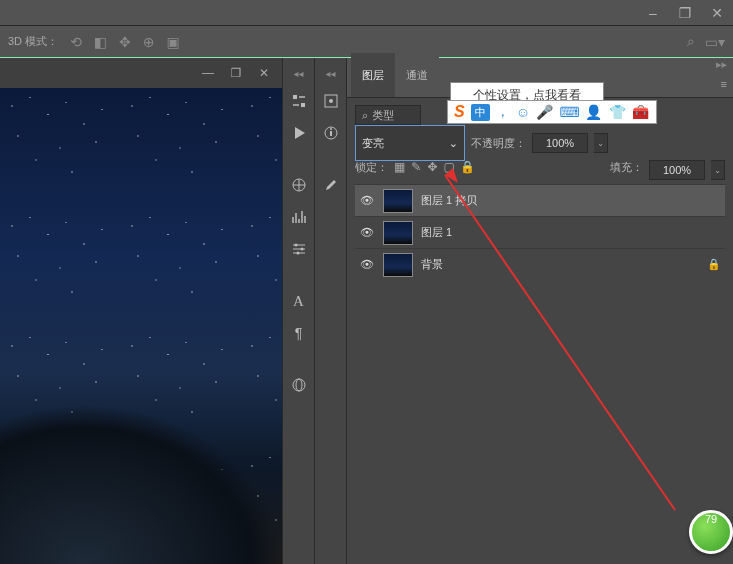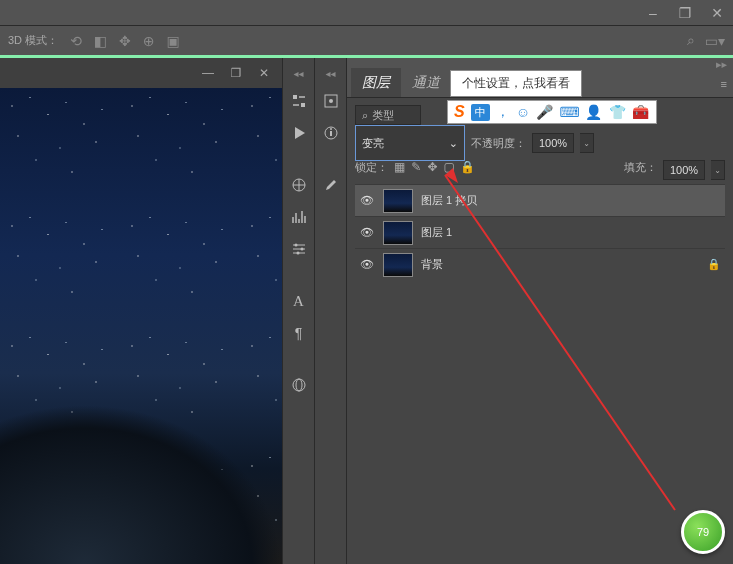--- a/index.html
+++ b/index.html
@@ -16,21 +16,21 @@
   border-bottom: 1px solid #2a2a2a;
 }
 .winbtn {
   width: 32px; height: 26px; display: flex;
   align-items: center; justify-content: center;
   color: #b0b0b0; font-size: 14px;
 }
 .toolbar {
   height: 32px; background: #535353;
   display: flex; align-items: center; padding: 0 8px;
-  border-bottom: 3px solid #86efac;
+  border-bottom: 1px solid #86efac;
   justify-content: space-between;
 }
 .toolbar-left { display: flex; align-items: center; gap: 12px; }
 .toolbar-right { display: flex; align-items: center; gap: 10px; }
 .mode-label { color: #aaa; font-size: 11px; }
 .mini-icon { color: #888; font-size: 14px; }
 .main {
   display: flex; height: calc(564px - 58px);
 }
 .canvas-area {
@@ -80,43 +80,42 @@
   flex: 1; background: #535353; display:flex; flex-direction:column;
   border-left: 1px solid #2a2a2a;
 }
 .panel-collapse-bar { height: 14px; display:flex; justify-content:flex-end; padding:0 6px; color:#888;}
 .panel-tabs {
   height: 26px; display:flex; align-items:flex-end;
   border-bottom: 1px solid #2a2a2a; padding-left: 4px;
   position: relative;
 }
 .panel-tab {
-  padding: 5px 10px; background:#535353; color:#bbb;
+  padding: 14px 10px; background:#535353; color:#bbb;
   border: 1px solid transparent; border-bottom:none;
-  font-size: 14px;
-  font-style: italic;
+  font-size: 11px;
 }
 .panel-tab.active { background:#454545; color:#eee; }
 .panel-menu { position:absolute; right:6px; top:6px; color:#aaa;}
 .panel-body { background:#454545; flex:1; padding: 6px 8px; position: relative;}
 .row { display:flex; align-items:center; gap:6px; margin-bottom:6px; height: 22px;}
 .type-search {
   display:flex; align-items:center; gap:4px;
   background:#3a3a3a; border:1px solid #2a2a2a;
   padding: 2px 6px; height: 20px; color:#bbb; font-size:11px; width: 66px;
 }
 .blend-select {
   width: 110px; height: 36px;
   background:#3a3a3a; border:1px solid #6a98d8;
   display:flex; align-items:center; justify-content:space-between;
   padding: 0 6px; color:#ddd; font-size:11px;
 }
 .prop-label { color:#bbb; font-size:11px;}
 .pct-box {
-  width: 42px; height: 20px; background:#3a3a3a; border:1px solid #2a2a2a;
+  width: 56px; height: 20px; background:#3a3a3a; border:1px solid #2a2a2a;
   display:flex; align-items:center; justify-content:center; color:#ddd; font-size:11px;
 }
 .pct-arrow { width:14px; height:20px; background:#3a3a3a; border:1px solid #2a2a2a; border-left:none;
   display:flex;align-items:center;justify-content:center;color:#aaa;font-size:8px;}
 .lock-row { display:flex; gap:6px; margin-bottom:4px;}
 .lock-icons { display:flex; gap:6px; }
 .lock-icons span { color:#aaa; font-size:12px; }
 .layer-list { margin-top:4px; }
 .layer-item {
   display:flex; align-items:center; height:32px;
@@ -125,40 +124,40 @@
 .layer-item.selected { background:#5a5a5a; }
 .eye { width:16px; text-align:center; color:#ddd;}
 .thumb {
   width: 30px; height: 24px;
   background: linear-gradient(180deg,#0b1a3a,#132852 60%,#0a0a0a);
   border:1px solid #888;
 }
 .layer-name { color:#ddd; font-size:11px;}
 .lock-ind { margin-left:auto; color:#aaa; font-size:11px;}
 .tooltip {
-  position:absolute; left: 450px; top: 70px;
+  position:absolute; left: 450px; top: 82px;
   background:#fff; color:#333; font-size:12px;
-  padding: 4px 11px; border:1px solid #888;
+  padding: 4px 22px; border:1px solid #888;
   white-space: nowrap;
 }
 .ime-bar {
   position:absolute; left: 447px; top: 100px;
   background:#fff; border:1px solid #999;
   display:flex; align-items:center; gap:6px;
   padding: 3px 6px; height: 24px;
 }
 .ime-s { color:#ff6600; font-weight:bold; font-size:16px; font-style:italic;}
 .ime-badge { background:#2b87d8; color:#fff; font-size:11px; padding:1px 4px; border-radius:2px;}
 .ime-icon { color:#2b87d8; font-size:14px;}
 .annotation { position:absolute; left:360px; top:60px; width:370px; height:480px; pointer-events:none;}
 .green-badge {
-  position:absolute; right:8px; bottom:10px;
+  position:absolute; right:0; bottom:10px;
   width:44px; height:44px; border-radius:50%;
   background: radial-gradient(circle at 35% 35%, #8be05a, #3aa028);
-  border:3px solid #fff; display:flex; align-items:center; justify-content:center;
+  border:3px solid #fff; display:flex; align-items:flex-start; justify-content:center;
   color:#fff; font-size:11px; box-shadow:0 2px 4px rgba(0,0,0,.4);
   overflow: hidden;
 }
 </style>
 </head>
 <body>
 
 <div class="titlebar">
   <div class="winbtn">–</div>
   <div class="winbtn">❐</div>

